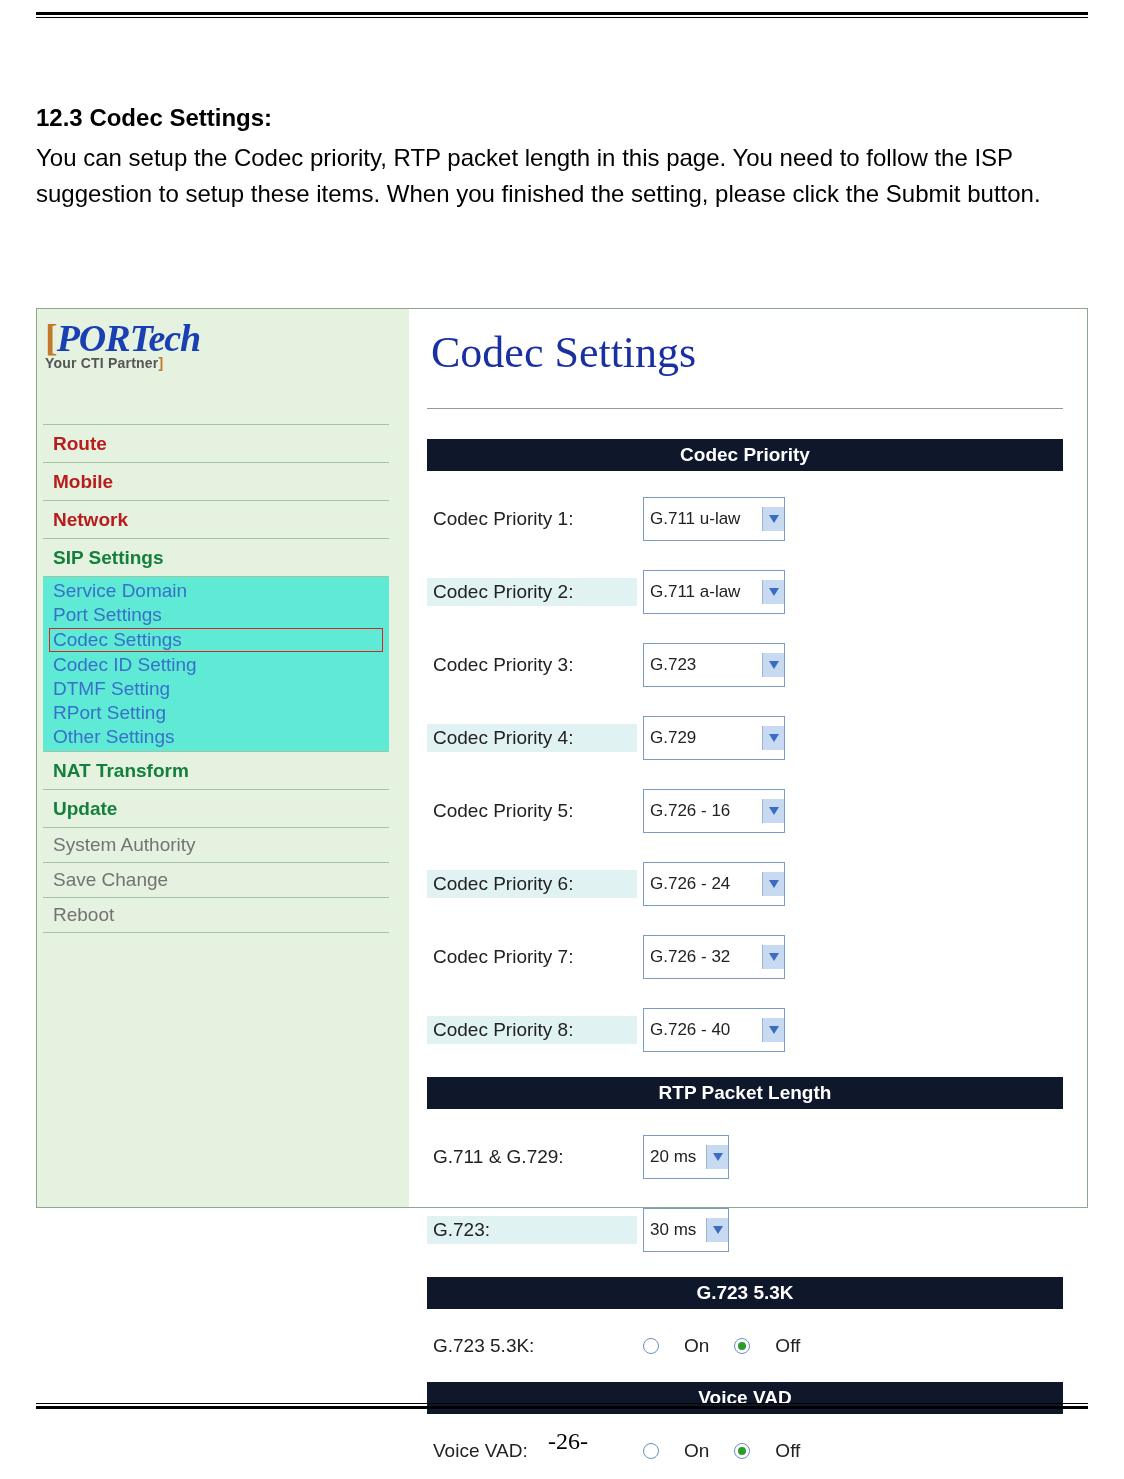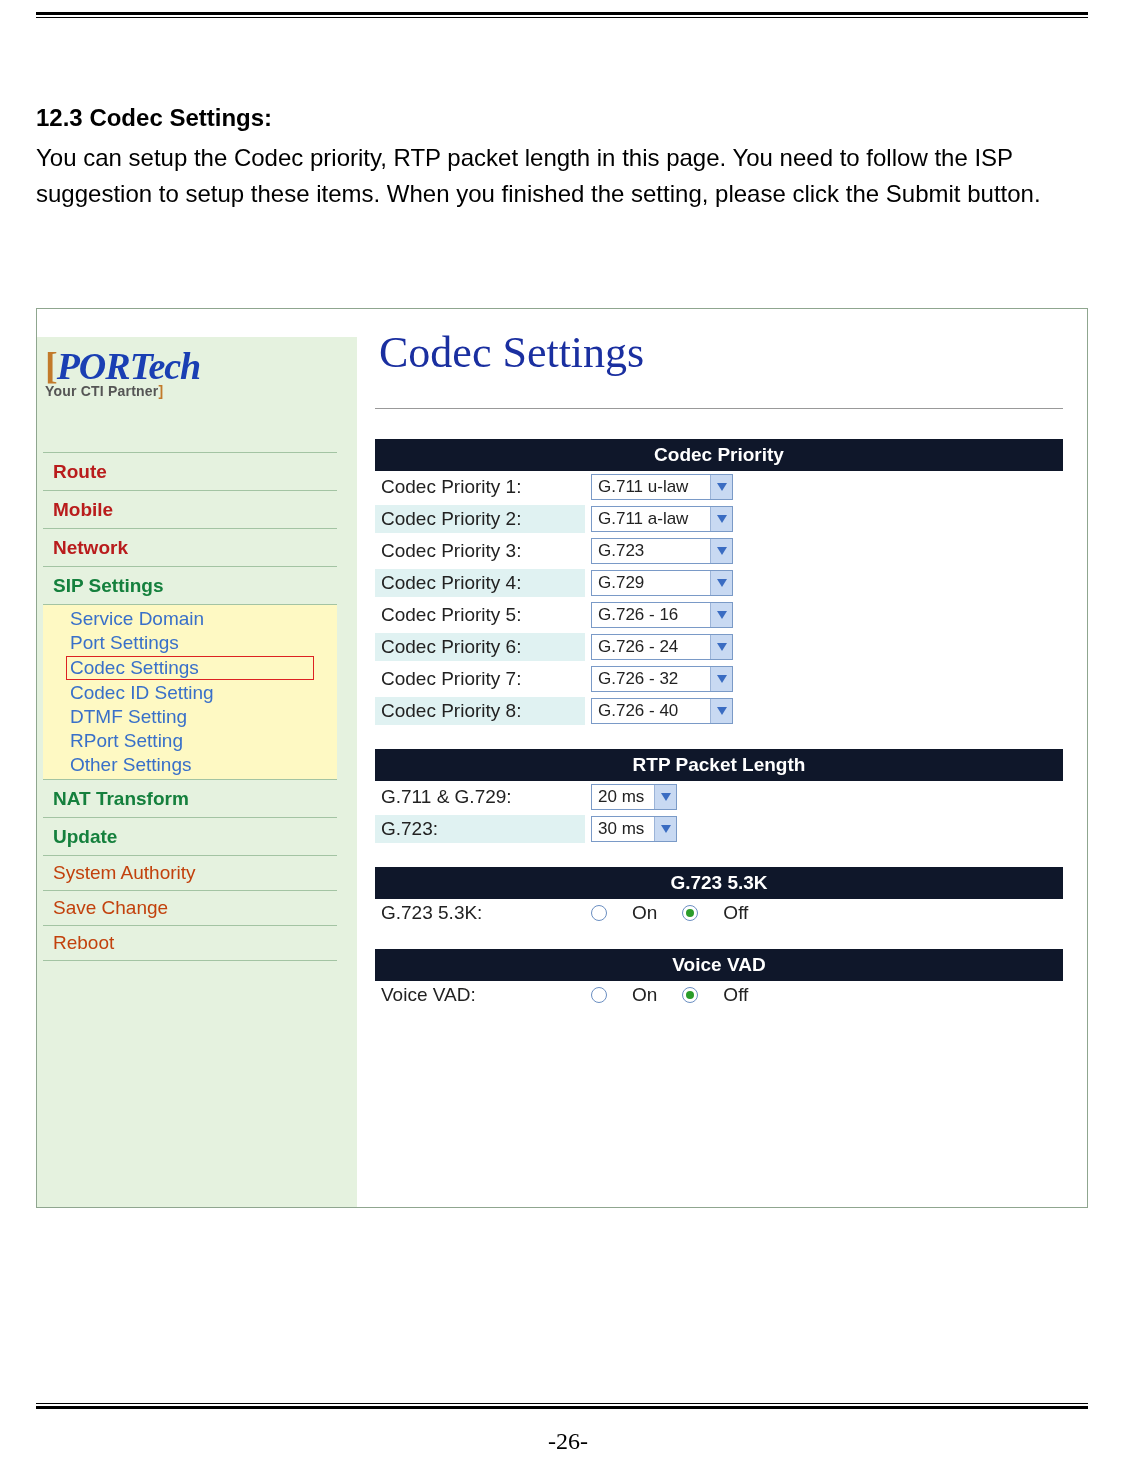--- a/index.html
+++ b/index.html
@@ -33,26 +33,25 @@
       position: absolute;
       top: 308px;
       left: 36px;
       width: 1052px;
       height: 900px;
       border: 1px solid #8fa68f;
       display: flex;
       background: #fff;
     }
     .sidebar {
-      width: 320px;
+      width: 372px;
       background: #e5f2df;
       display: flex;
       flex-direction: column;
       padding: 4px 0 0 0;
-      margin-top: 28px;
     }
     .logo-area {
       padding: 6px 8px 14px 8px;
     }
     .logo-portech {
       font-family: "Times New Roman", serif;
       font-size: 38px;
       font-weight: 900;
       font-style: italic;
       color: #1a3fb3;
@@ -76,43 +75,43 @@
     .nav-item {
       border-bottom: 1px solid #a3c4a3;
       padding: 8px 10px 7px 10px;
       margin-right: 20px;
       margin-left: 6px;
       font-size: 19px;
     }
     .nav-primary { font-weight: 700; color: #b91c1c; }
     .nav-secondary { font-weight: 700; color: #15803d; }
     .nav-sub-wrap {
-      background: #fef9c3;
+      background: #5eead4;
       margin-right: 20px;
       margin-left: 6px;
       border-bottom: 1px solid #a3c4a3;
-      padding: 2px 17px;
+      padding: 2px 0;
     }
     .nav-sub {
       padding: 1px 10px;
       font-size: 19px;
       color: #3970c9;
     }
     .nav-sub.highlight {
       border: 1px solid #d22;
       margin: 1px 6px;
       padding: 0 3px;
     }
     .nav-link {
       padding: 6px 10px;
       margin-right: 20px;
       margin-left: 6px;
       border-bottom: 1px solid #a3c4a3;
       font-size: 19px;
-      color: #c2410c;
+      color: #737373;
     }
     .content {
       flex: 1;
       padding: 18px 24px 0 18px;
     }
     .page-title {
       font-family: "Times New Roman", serif;
       font-size: 44px;
       color: #1a2fa0;
       margin-bottom: 30px;
@@ -128,32 +127,32 @@
       margin-bottom: 22px;
     }
     .section-header {
       background: #0f172a;
       color: #fff;
       font-weight: 700;
       text-align: center;
       font-size: 19px;
       padding: 5px 0;
     }
-    .row { display: flex; align-items: center; }
+    .row { display: flex; align-items: center; margin-top: 23px; }
     .row td { padding: 3px 6px; font-size: 19px; color: #222; }
     .row td.label { width: 210px; }
     .row:nth-child(odd) td { background: #e0f2f2; }
     .row:nth-child(even) td { background: #fff; }
     .row td.field { background: inherit; }
     .select {
       display: inline-flex;
       align-items: center;
       border: 1px solid #7a9ac7;
       background: #fff;
-      height: 26px;
+      height: 44px;
       font-size: 17px;
       padding: 0 0 0 6px;
     }
     .select .val { min-width: 112px; }
     .select .val.short { min-width: 56px; }
     .select .caret {
       width: 22px;
       height: 24px;
       background: #c8d9f2;
       border-left: 1px solid #9cb4d8;

